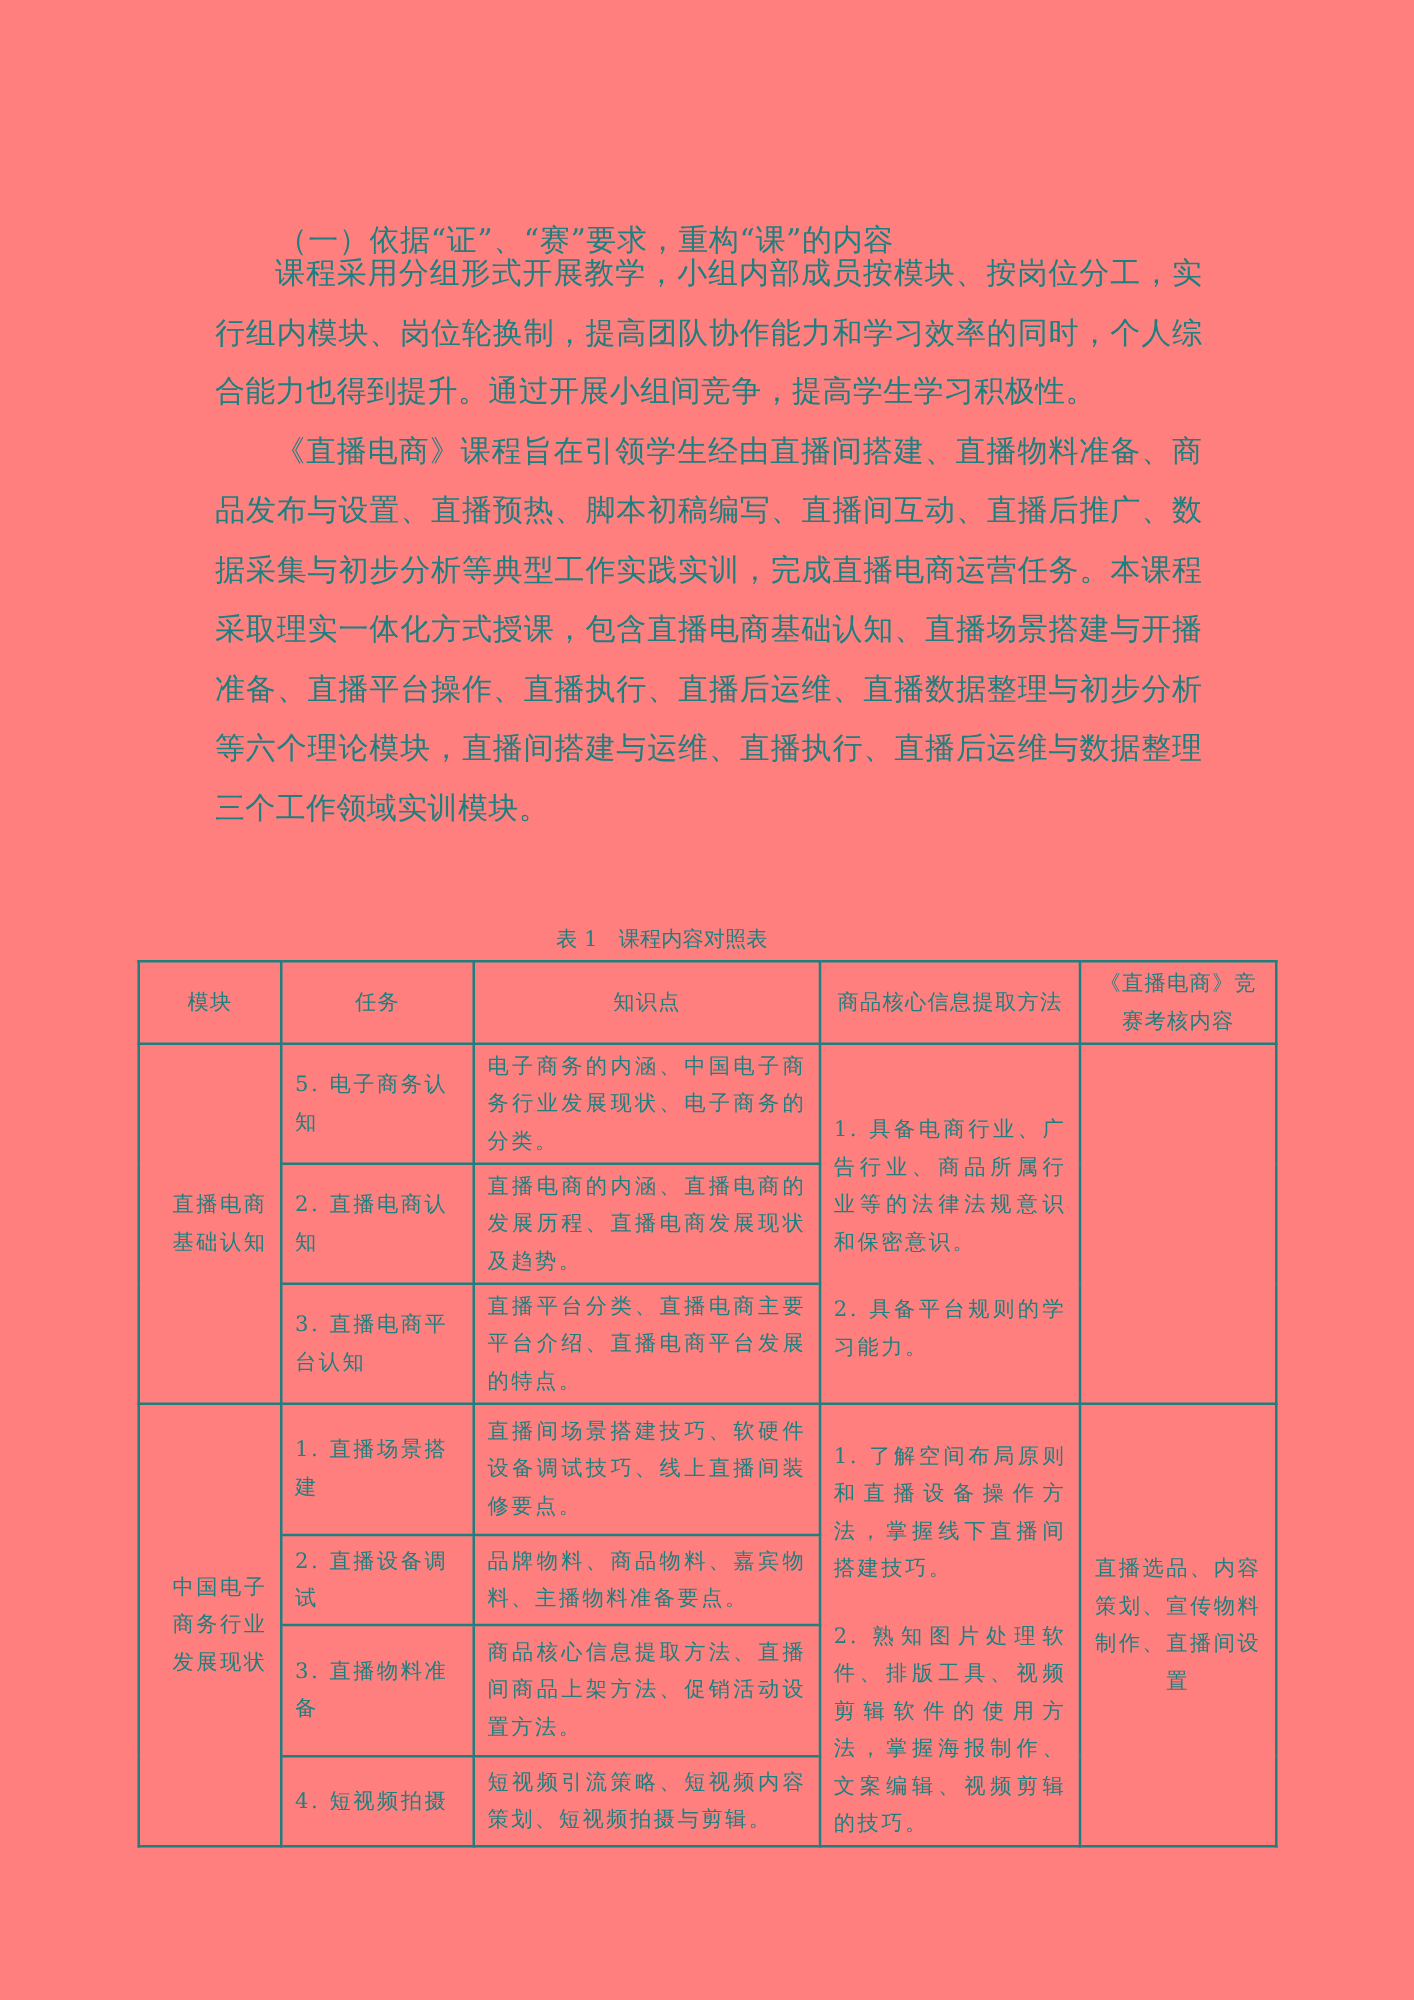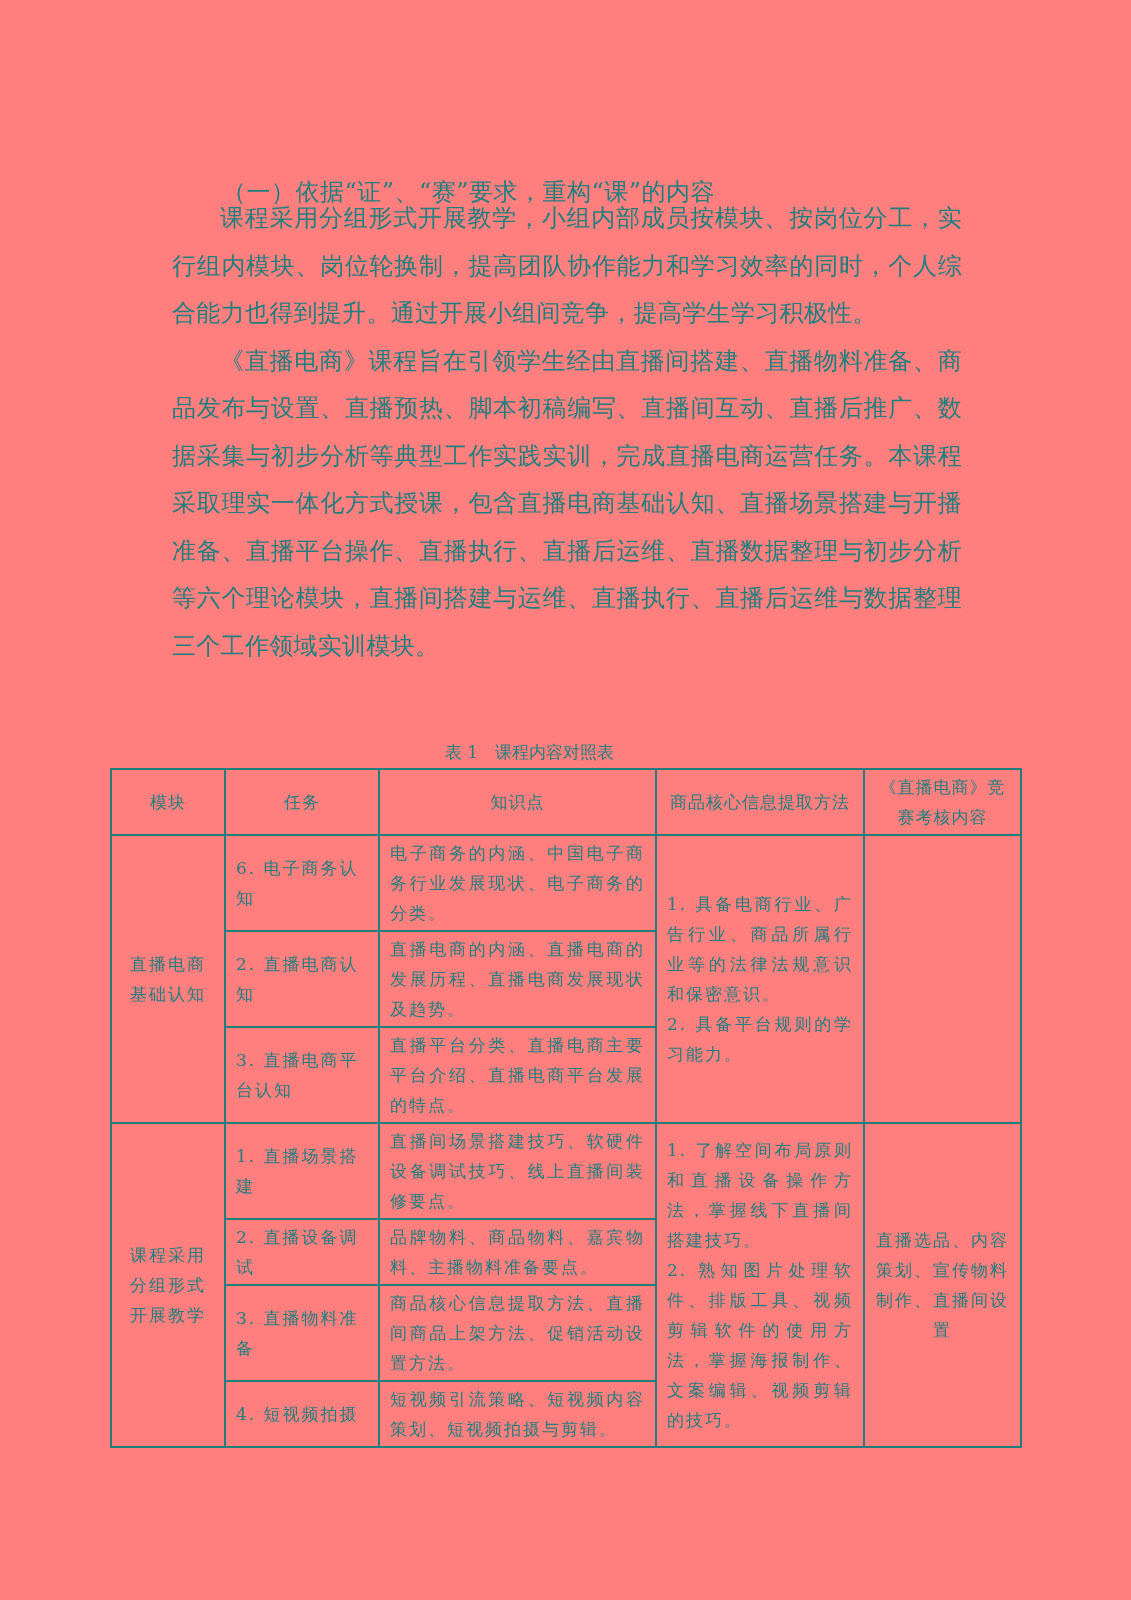--- a/index.html
+++ b/index.html
@@ -56,26 +56,26 @@
     padding: 2px 10px;
     vertical-align: middle;
     font-weight: normal;
     line-height: 30px;
     letter-spacing: 2px;
   }
   table.course th {
     text-align: center;
     letter-spacing: 1px;
   }
-  td.module { text-align: center; letter-spacing: 5px; }
+  td.module { text-align: right; letter-spacing: 5px; }
   td.task { text-align: left; letter-spacing: 4px; }
   td.knowledge { text-align: justify; letter-spacing: 2px; }
   td.cert { text-align: justify; letter-spacing: 2px; }
   td.comp { text-align: center; letter-spacing: 1px; }
-  .cert-line { display: block; }
+  .cert-line { display: block; margin-top: 24px; }
 </style>
 </head>
 <body>
 
 <div class="section-heading">（一）依据“证”、“赛”要求，重构“课”的内容</div>
 
 <div class="body-text">
   <p>课程采用分组形式开展教学，小组内部成员按模块、按岗位分工，实行组内模块、岗位轮换制，提高团队协作能力和学习效率的同时，个人综合能力也得到提升。通过开展小组间竞争，提高学生学习积极性。</p>
   <p>《直播电商》课程旨在引领学生经由直播间搭建、直播物料准备、商品发布与设置、直播预热、脚本初稿编写、直播间互动、直播后推广、数据采集与初步分析等典型工作实践实训，完成直播电商运营任务。本课程采取理实一体化方式授课，包含直播电商基础认知、直播场景搭建与开播准备、直播平台操作、直播执行、直播后运维、直播数据整理与初步分析等六个理论模块，直播间搭建与运维、直播执行、直播后运维与数据整理三个工作领域实训模块。</p>
 </div>
@@ -96,39 +96,39 @@
       <th>任务</th>
       <th>知识点</th>
       <th>商品核心信息提取方法</th>
       <th>《直播电商》竞赛考核内容</th>
     </tr>
   </thead>
   <tbody>
 
     <tr style="height:89px">
       <td class="module" rowspan="3">直播电商基础认知</td>
-      <td class="task">6. 电子商务认知</td>
+      <td class="task">5. 电子商务认知</td>
       <td class="knowledge">电子商务的内涵、中国电子商务行业发展现状、电子商务的分类。</td>
       <td class="cert" rowspan="3">
         <span class="cert-line">1. 具备电商行业、广告行业、商品所属行业等的法律法规意识和保密意识。</span>
         <span class="cert-line">2. 具备平台规则的学习能力。</span>
       </td>
       <td class="comp" rowspan="3"></td>
     </tr>
     <tr style="height:90px">
       <td class="task">2. 直播电商认知</td>
       <td class="knowledge">直播电商的内涵、直播电商的发展历程、直播电商发展现状及趋势。</td>
     </tr>
     <tr style="height:91px">
       <td class="task">3. 直播电商平台认知</td>
       <td class="knowledge">直播平台分类、直播电商主要平台介绍、直播电商平台发展的特点。</td>
     </tr>
 
     <tr style="height:89px">
-      <td class="module" rowspan="4">课程采用分组形式开展教学</td>
+      <td class="module" rowspan="4">中国电子商务行业发展现状</td>
       <td class="task">1. 直播场景搭建</td>
       <td class="knowledge">直播间场景搭建技巧、软硬件设备调试技巧、线上直播间装修要点。</td>
       <td class="cert" rowspan="4">
         <span class="cert-line">1. 了解空间布局原则和直播设备操作方法，掌握线下直播间搭建技巧。</span>
         <span class="cert-line">2. 熟知图片处理软件、排版工具、视频剪辑软件的使用方法，掌握海报制作、文案编辑、视频剪辑的技巧。</span>
       </td>
       <td class="comp" rowspan="4">直播选品、内容策划、宣传物料制作、直播间设置</td>
     </tr>
     <tr style="height:62px">
       <td class="task">2. 直播设备调试</td>

